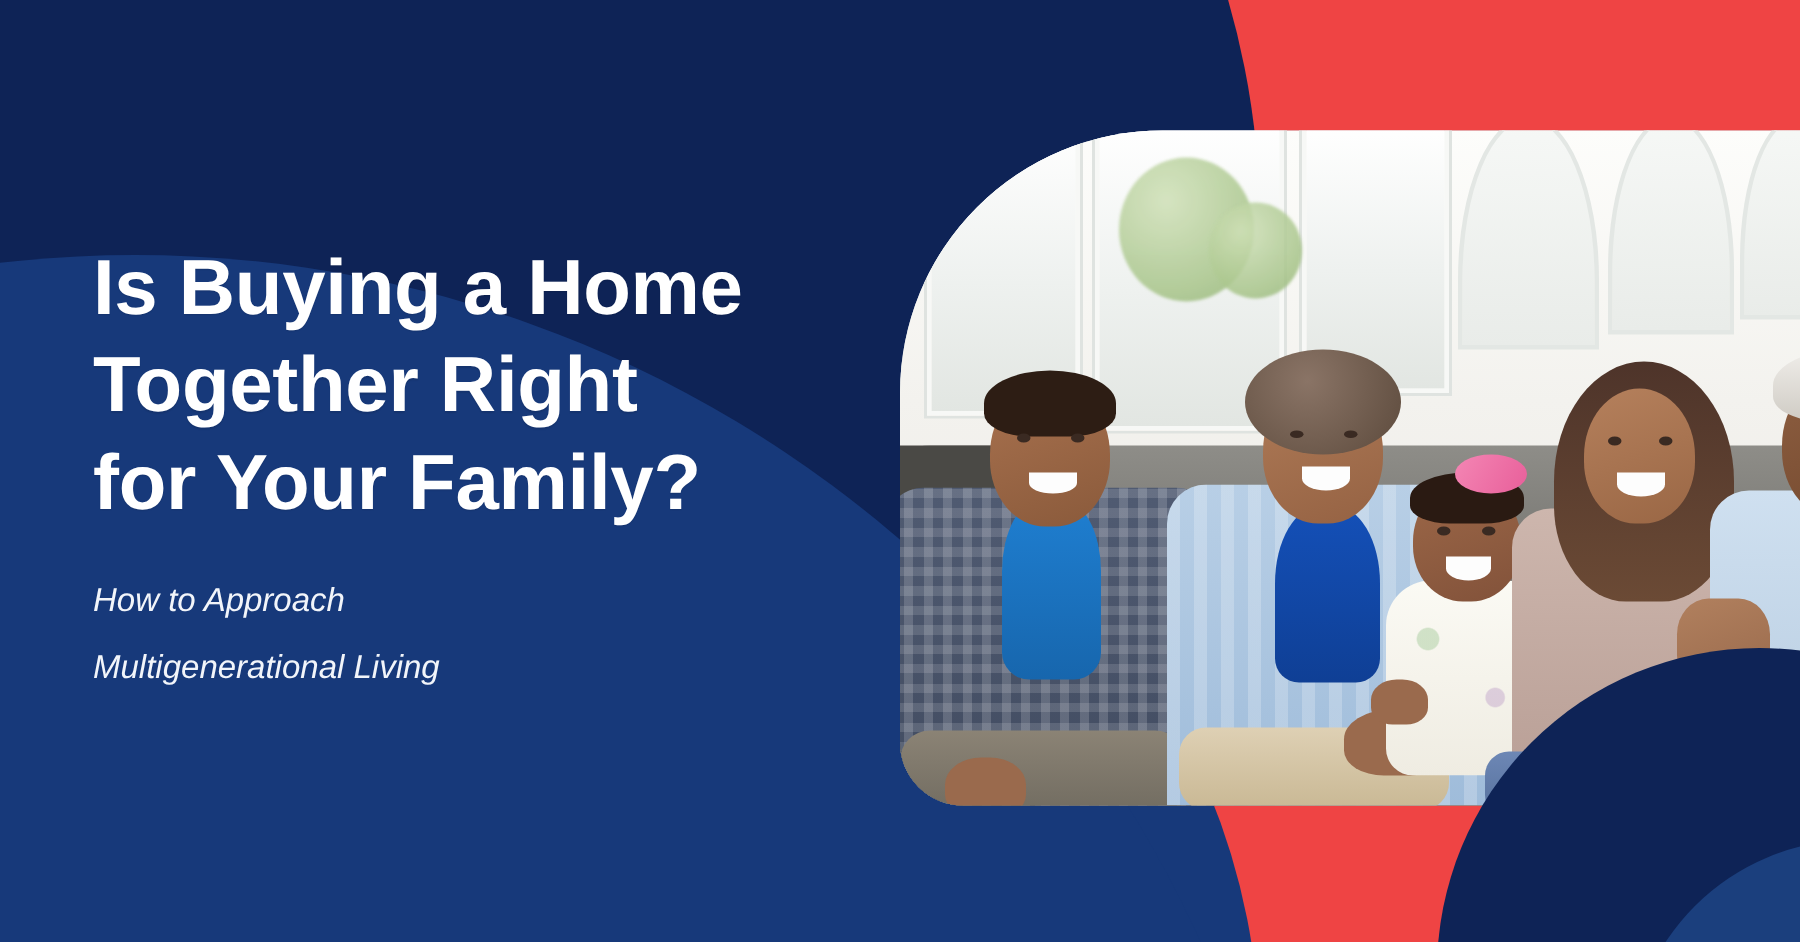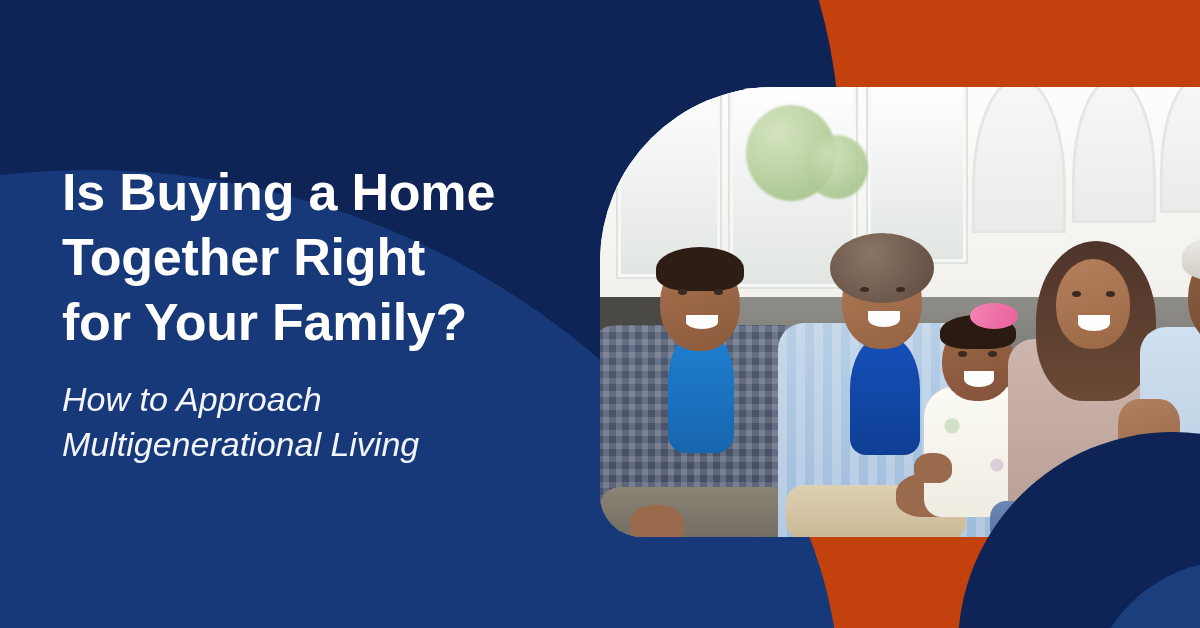--- a/index.html
+++ b/index.html
@@ -6,21 +6,21 @@
   html, body {
     margin: 0;
     padding: 0;
     background: #2b2b2b;
   }
   #canvas {
     position: relative;
     width: 1200px;
     height: 628px;
     overflow: hidden;
-    background: #c2410c;
+    background: #ef4444;
     font-family: "Liberation Sans", "DejaVu Sans", sans-serif;
   }
 
   
   .bg-layer {
     position: absolute;
     inset: 0;
     overflow: hidden;
   }
   .shape {
@@ -162,21 +162,21 @@
     font-size: 52px;
     line-height: 65px;
     font-weight: 800;
     letter-spacing: -0.2px;
     white-space: pre-line;
     text-shadow: 0 1px 1px rgba(0,0,0,.10);
   }
   #subtitle {
     margin: 22px 0 0 0;
     color: #f2f5fa;
-    font-size: 34px;
+    font-size: 22px;
     line-height: 45px;
     font-weight: 300;
     font-style: italic;
     white-space: pre-line;
   }
 </style>
 </head>
 <body>
 
 <div id="canvas">

